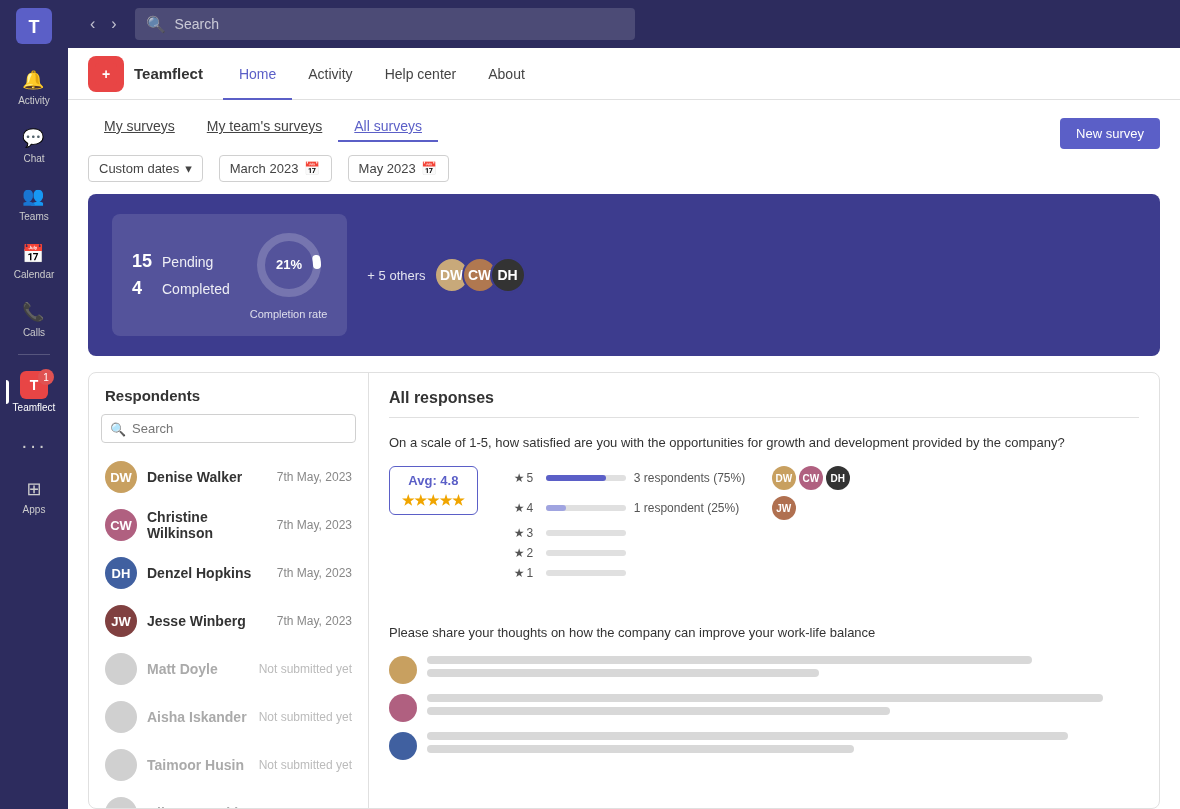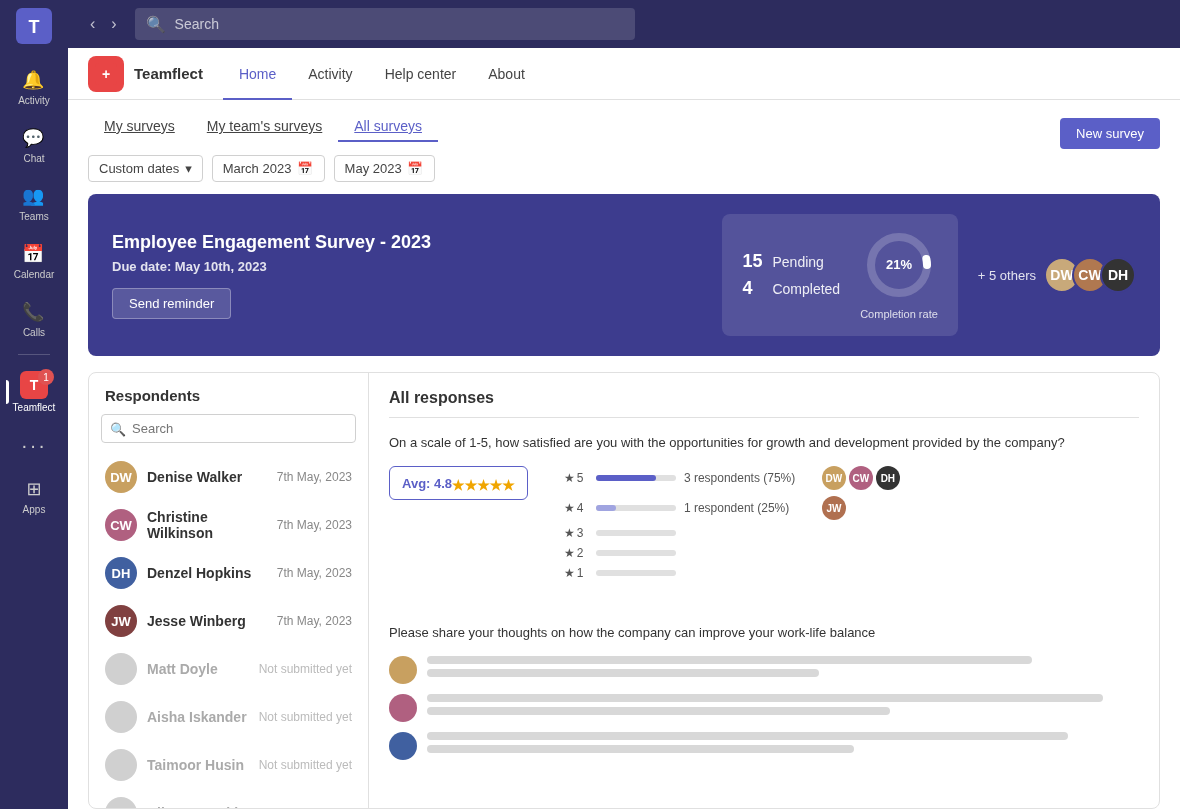--- a/index.html
+++ b/index.html
@@ -211,21 +211,21 @@
       font-size: 13px;
       cursor: pointer;
       font-weight: 500;
     }
     .survey-tabs-row {
       display: flex;
       align-items: center;
     }
     .date-filters {
       display: flex;
-      gap: 9px;
+      gap: 16px;
       align-items: center;
       padding: 0 0 12px;
     }
     .date-filter-btn {
       display: flex;
       align-items: center;
       gap: 6px;
       border: 1px solid #d0d0d0;
       border-radius: 4px;
       padding: 5px 10px;
@@ -442,20 +442,21 @@
     }
     .sa1 { background: #c8a060; }
     .sa2 { background: #b06080; }
     .sa3 { background: #333; }
     .sa4 { background: #b07050; }
     .avg-badge {
       border: 1px solid #5b5fc7;
       border-radius: 6px;
       padding: 6px 12px;
       display: inline-flex;
+      flex-direction: column;
       align-items: center;
       color: #5b5fc7;
       font-size: 13px;
       font-weight: 600;
       margin-bottom: 8px;
     }
     .stars-row { font-size: 14px; color: #f0a500; margin-top: 4px; }
     .text-response-section { }
     .text-response-row {
       display: flex;
@@ -596,28 +597,20 @@
           <span>📅</span>
         </button>
         <button class="date-filter-btn">
           <span>May 2023</span>
           <span>📅</span>
         </button>
       </div>
     </div>
 
     <div class="survey-card">
-      <div class="survey-card-left">
-        <div class="survey-title">Employee Engagement Survey - 2023</div>
-        <div class="survey-due">
-          <span>Due date:</span>
-          <span style="font-weight:600;"> </span><span>May 10th, 2023</span>
-        </div>
-        <button class="send-reminder-btn">Send reminder</button>
-      </div>
       <div class="survey-stats">
         <div class="stat-col">
           <div class="stat-row">
             <span class="stat-num">15</span>
             <span class="stat-label">Pending</span>
           </div>
           <div class="stat-row">
             <span class="stat-num">4</span>
             <span class="stat-label">Completed</span>
           </div>

